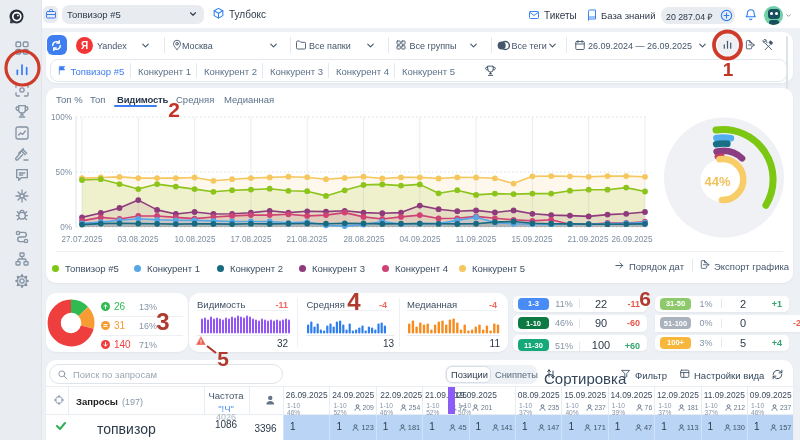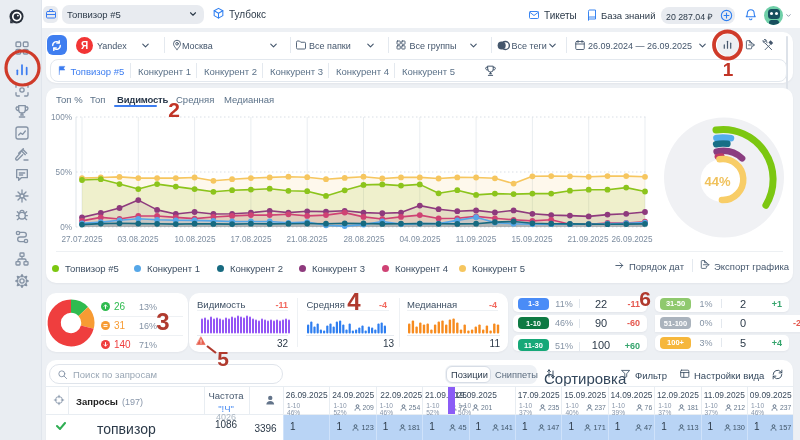--- a/index.html
+++ b/index.html
@@ -793,21 +793,21 @@
       </svg> 201</span>
   </div>
 <div style="position:absolute;left:468.6px;top:415px;width:46.4px;height:25px;background:#b9d4f5;border-left:1px solid #cfe2fa">
 <div style="position:absolute;left:6px;top:6px;font-size:10px;color:#2c3a49">1</div>
 <span style="position:absolute;right:2px;top:8px;font-size:7.4px;color:#3f5468"><svg width="7" height="7" viewBox="0 0 10 10" style="vertical-align:-1px">
         <circle cx="5" cy="3" r="2" fill="none" stroke="#4a6075" stroke-width="1.4"></circle>
         <path d="M1.5,9.5 C1.5,7 3,6 5,6 C7,6 8.5,7 8.5,9.5" fill="none" stroke="#4a6075" stroke-width="1.4"></path>
       </svg> 141</span>
   </div>
 <div style="position:absolute;left:515.0px;top:387px;width:46.4px;height:27px;border-left:1px solid #e8edf2">
-<div style="position:absolute;left:0;top:3px;width:100%;text-align:center;font-size:8.4px;color:#3c4c5e">17.09.2025</div>
+<div style="position:absolute;left:0;top:3px;width:100%;text-align:center;font-size:8.4px;color:#3c4c5e">08.09.2025</div>
 <div style="position:absolute;left:3px;top:15px;font-size:6.6px;color:#8795a9;line-height:7px">1-10<br>37%</div>
 <span style="position:absolute;right:2px;top:17px;font-size:6.8px;color:#66788c"><svg width="7" height="7" viewBox="0 0 10 10" style="vertical-align:-1px">
         <circle cx="5" cy="3" r="2" fill="none" stroke="#66788c" stroke-width="1.4"></circle>
         <path d="M1.5,9.5 C1.5,7 3,6 5,6 C7,6 8.5,7 8.5,9.5" fill="none" stroke="#66788c" stroke-width="1.4"></path>
       </svg> 235</span>
   </div>
 <div style="position:absolute;left:515.0px;top:415px;width:46.4px;height:25px;background:#b9d4f5;border-left:1px solid #cfe2fa">
 <div style="position:absolute;left:6px;top:6px;font-size:10px;color:#2c3a49">1</div>
 <span style="position:absolute;right:2px;top:8px;font-size:7.4px;color:#3f5468"><svg width="7" height="7" viewBox="0 0 10 10" style="vertical-align:-1px">
         <circle cx="5" cy="3" r="2" fill="none" stroke="#4a6075" stroke-width="1.4"></circle>

